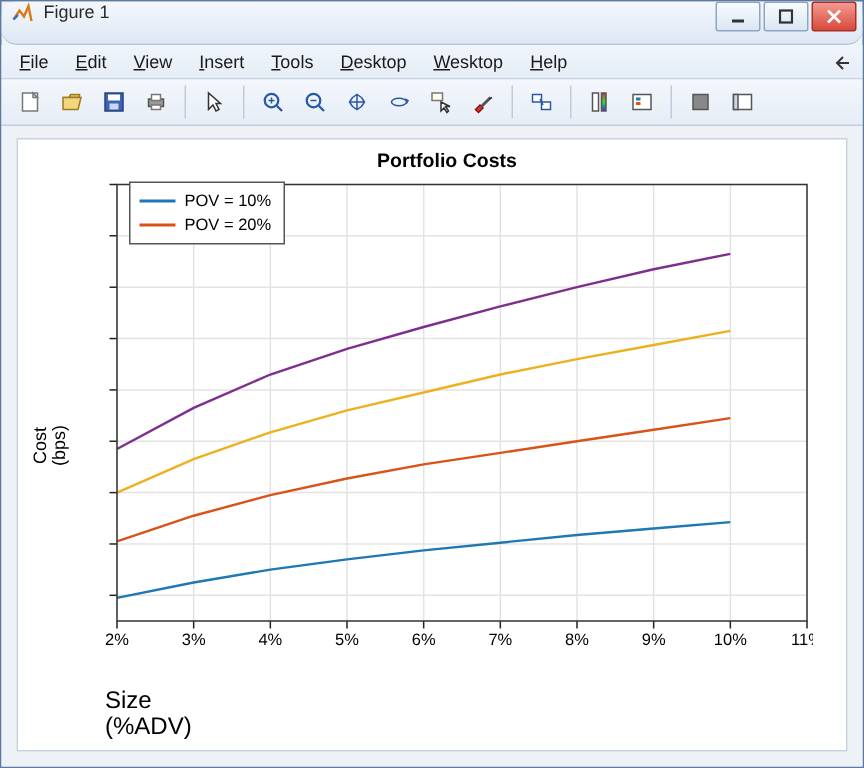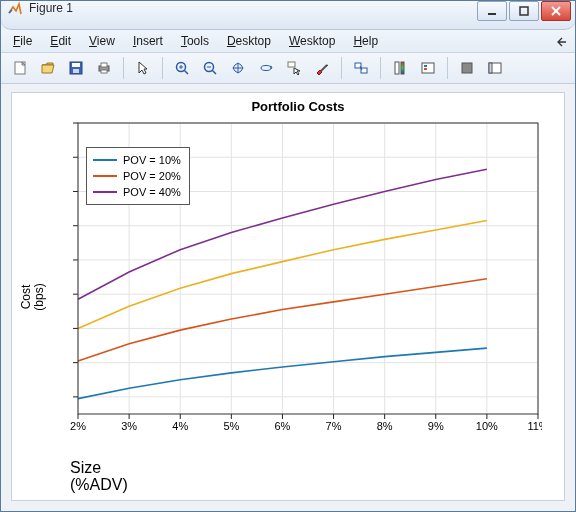--- a/index.html
+++ b/index.html
@@ -149,21 +149,21 @@
     left: 58px;
     right: 9px;
     text-align:left;
     font-size: 16px;
     line-height:1.1;
     white-space:pre;
   }
 
   .legend {
     position:absolute;
-    top: 54px;
+    top: 28px;
     left: 74px;
     background:#fff;
     border:1px solid #555;
     padding: 4px 8px 4px 6px;
     font-size: 11px;
   }
   .legend .row { display:flex; align-items:center; gap:6px; height:16px; }
   .legend .sw { width:24px; height:2px; }
 </style>
 </head>
@@ -408,21 +408,17 @@
 
       <div class="legend">
         <div class="row">
             <span class="sw" style="background: rgb(31, 119, 180);"></span>
             <span>POV = 10%</span>
           </div>
         <div class="row">
             <span class="sw" style="background: rgb(217, 83, 25);"></span>
             <span>POV = 20%</span>
           </div>
-        <div class="row">
-            <span class="sw" style="background: rgb(126, 47, 142);"></span>
-            <span>POV = 40%</span>
-          </div>
       </div>
     </div>
   </div>
 
 </div>
 
 </body></html>

